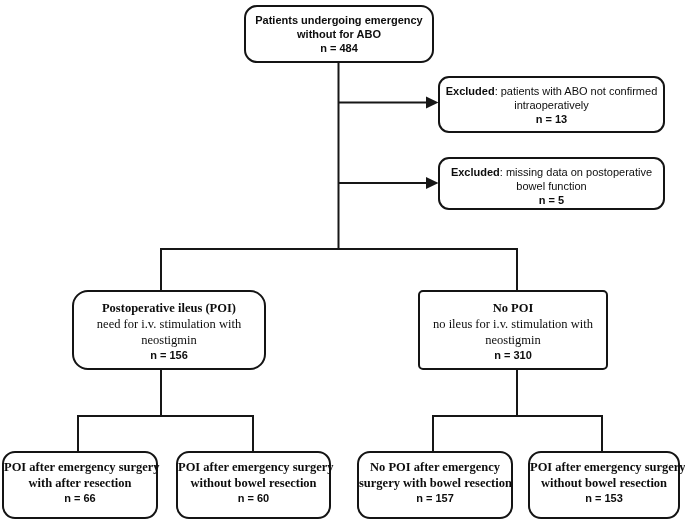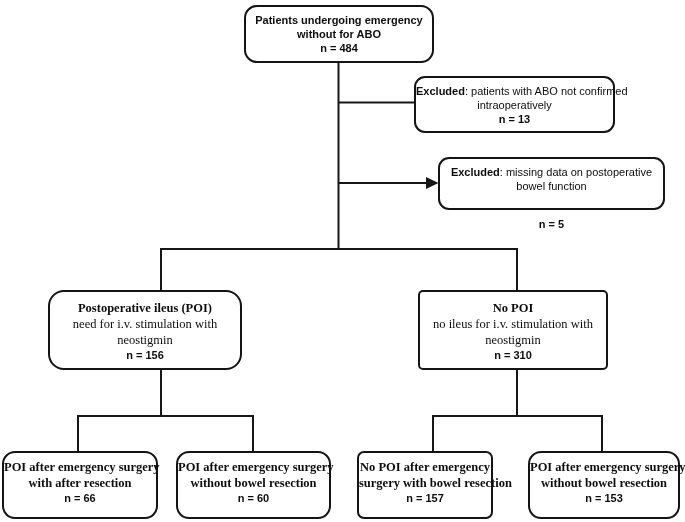--- a/index.html
+++ b/index.html
@@ -40,27 +40,27 @@
     line-height: 1.28;
   }
   .bold { font-weight: bold; }
   .nval {
     font-family: "Liberation Sans", sans-serif;
     font-weight: bold;
     font-size: 11px;
   }
   
   #box-top        { left: 244px; top: 5px;   width: 190px; height: 58px; border-radius: 13px; }
-  #box-excl1      { left: 414px; top: 76px;  width: 201px; height: 57px; border-radius: 11px; }
-  #box-excl2      { left: 438px; top: 157px; width: 227px; height: 53px; border-radius: 11px; gap: 24px; }
-  #box-poi        { left: 48px;  top: 290px; width: 194px; height: 80px; border-radius: 16px; }
+  #box-excl1      { left: 438px; top: 76px;  width: 227px; height: 57px; border-radius: 11px; }
+  #box-excl2      { left: 438px; top: 157px; width: 227px; height: 53px; border-radius: 11px; }
+  #box-poi        { left: 72px;  top: 290px; width: 194px; height: 80px; border-radius: 16px; }
   #box-nopoi      { left: 418px; top: 290px; width: 190px; height: 80px; border-radius: 5px; }
   #box-b1         { left: 2px;   top: 451px; width: 156px; height: 68px; border-radius: 13px; }
   #box-b2         { left: 176px; top: 451px; width: 155px; height: 68px; border-radius: 13px; }
-  #box-b3         { left: 357px; top: 451px; width: 136px; height: 68px; border-radius: 7px; }
+  #box-b3         { left: 357px; top: 451px; width: 156px; height: 68px; border-radius: 13px; }
   #box-b4         { left: 528px; top: 451px; width: 152px; height: 68px; border-radius: 13px; }
   .pad-top-sm  { padding-top: 6px; }
   .pad-top-md  { padding-top: 8px; }
   .pad-bot-sm  { padding-bottom: 3px; }
   .pad-bot-md  { padding-bottom: 9px; }
 </style>
 </head>
 <body>
 
 <div class="stage">

